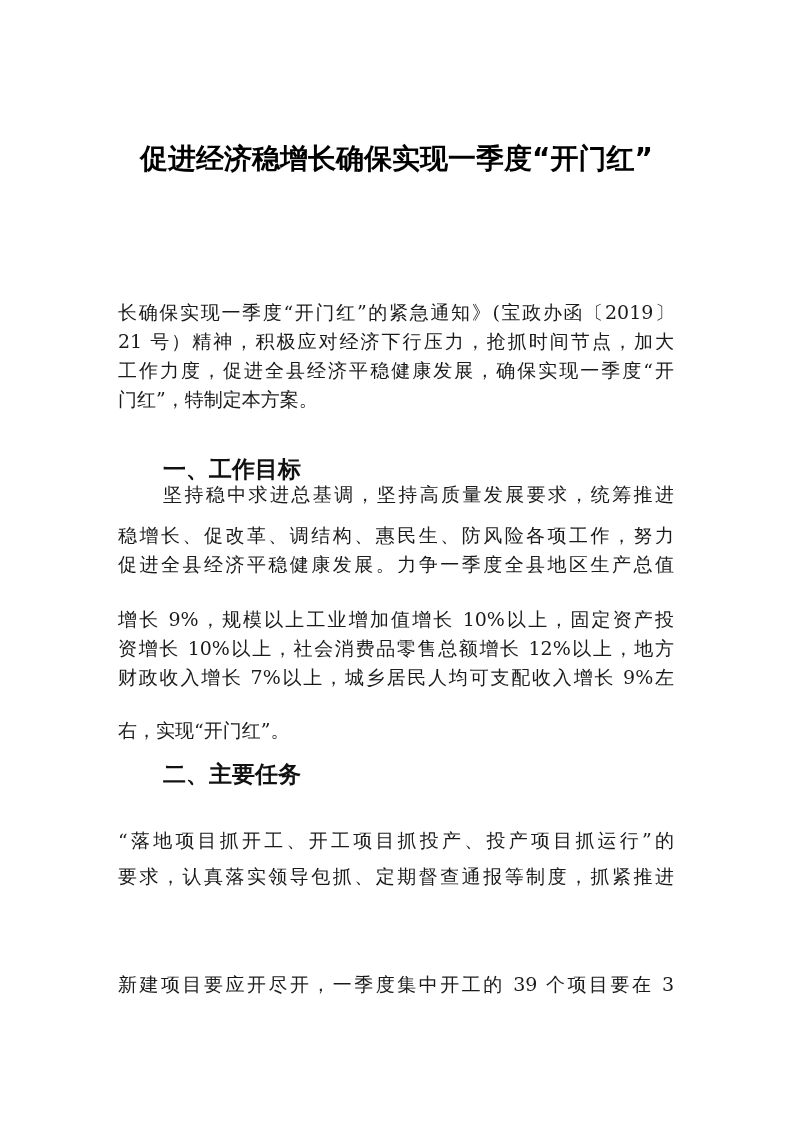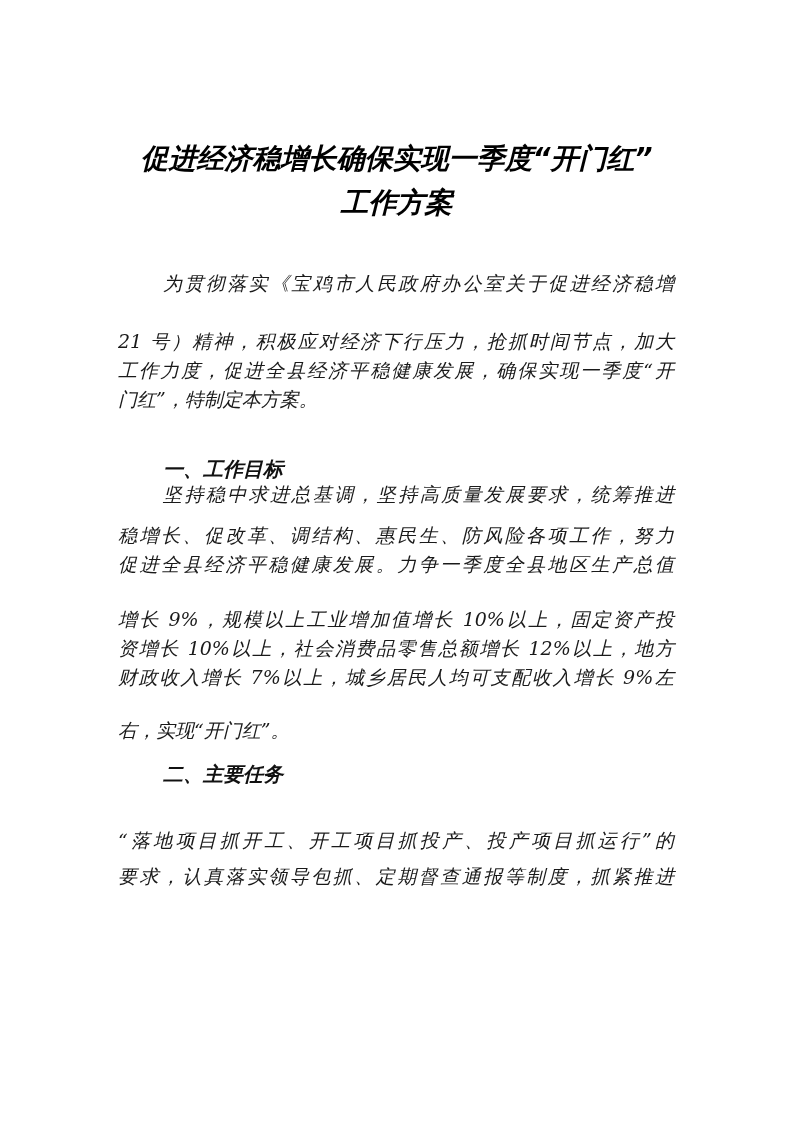--- a/index.html
+++ b/index.html
@@ -12,21 +12,20 @@
       height: 1122px;
       position: relative;
       overflow: hidden;
       color: #111111;
     }
     .page {
       position: absolute;
       left: 0; top: 0;
       width: 793px; height: 904px;
       background: #ffffff;
-      font-style: italic;
     }
     .title {
       position: absolute;
       left: 100px;
       width: 593px;
       text-align: center;
       font-family: "DejaVu Sans", sans-serif;
       font-weight: bold;
       font-size: 28px;
       letter-spacing: 0px;
@@ -49,45 +48,45 @@
       text-align: justify;
       text-align-last: justify;
     }
     .line.indent { left: 163px; width: 511px; }
     .line.last { text-align-last: left; }
     .heading {
       position: absolute;
       left: 163px;
       font-family: "DejaVu Sans", sans-serif;
       font-weight: bold;
-      font-size: 20px;
+      font-size: 23px;
       line-height: 29px;
       color: #111111;
       white-space: nowrap;
     }
   </style>
 </head>
 <body>
 
 <div class="page">
 
   <div class="title l1">促进经济稳增长确保实现一季度“开门红”</div>
-  <div class="title l2">工作方案</div>
 
-  <div class="line indent" style="top:269px">为贯彻落实《宝鸡市人民政府办公室关于促进经济稳增</div>
+  <div class="line" style="top:298px">长确保实现一季度“开门红”的紧急通知》(宝政办函〔2019〕</div>
   <div class="line" style="top:327px">21 号）精神，积极应对经济下行压力，抢抓时间节点，加大</div>
   <div class="line" style="top:356px">工作力度，促进全县经济平稳健康发展，确保实现一季度“开</div>
   <div class="line last" style="top:385px">门红”，特制定本方案。</div>
 
   <div class="heading" style="top:455px">一、工作目标</div>
   <div class="line indent" style="top:480px">坚持稳中求进总基调，坚持高质量发展要求，统筹推进</div>
   <div class="line" style="top:521px">稳增长、促改革、调结构、惠民生、防风险各项工作，努力</div>
   <div class="line" style="top:550px">促进全县经济平稳健康发展。力争一季度全县地区生产总值</div>
   <div class="line" style="top:605px">增长 9%，规模以上工业增加值增长 10%以上，固定资产投</div>
   <div class="line" style="top:634px">资增长 10%以上，社会消费品零售总额增长 12%以上，地方</div>
   <div class="line" style="top:663px">财政收入增长 7%以上，城乡居民人均可支配收入增长 9%左</div>
   <div class="line last" style="top:716px">右，实现“开门红”。</div>
 
   <div class="heading" style="top:760px">二、主要任务</div>
   <div class="line" style="top:826px">“落地项目抓开工、开工项目抓投产、投产项目抓运行”的</div>
   <div class="line" style="top:862px">要求，认真落实领导包抓、定期督查通报等制度，抓紧推进</div>
+  <div class="line" style="top:970px">新建项目要应开尽开，一季度集中开工的 39 个项目要在 3</div>
 
 </div>
 
 </body></html>

